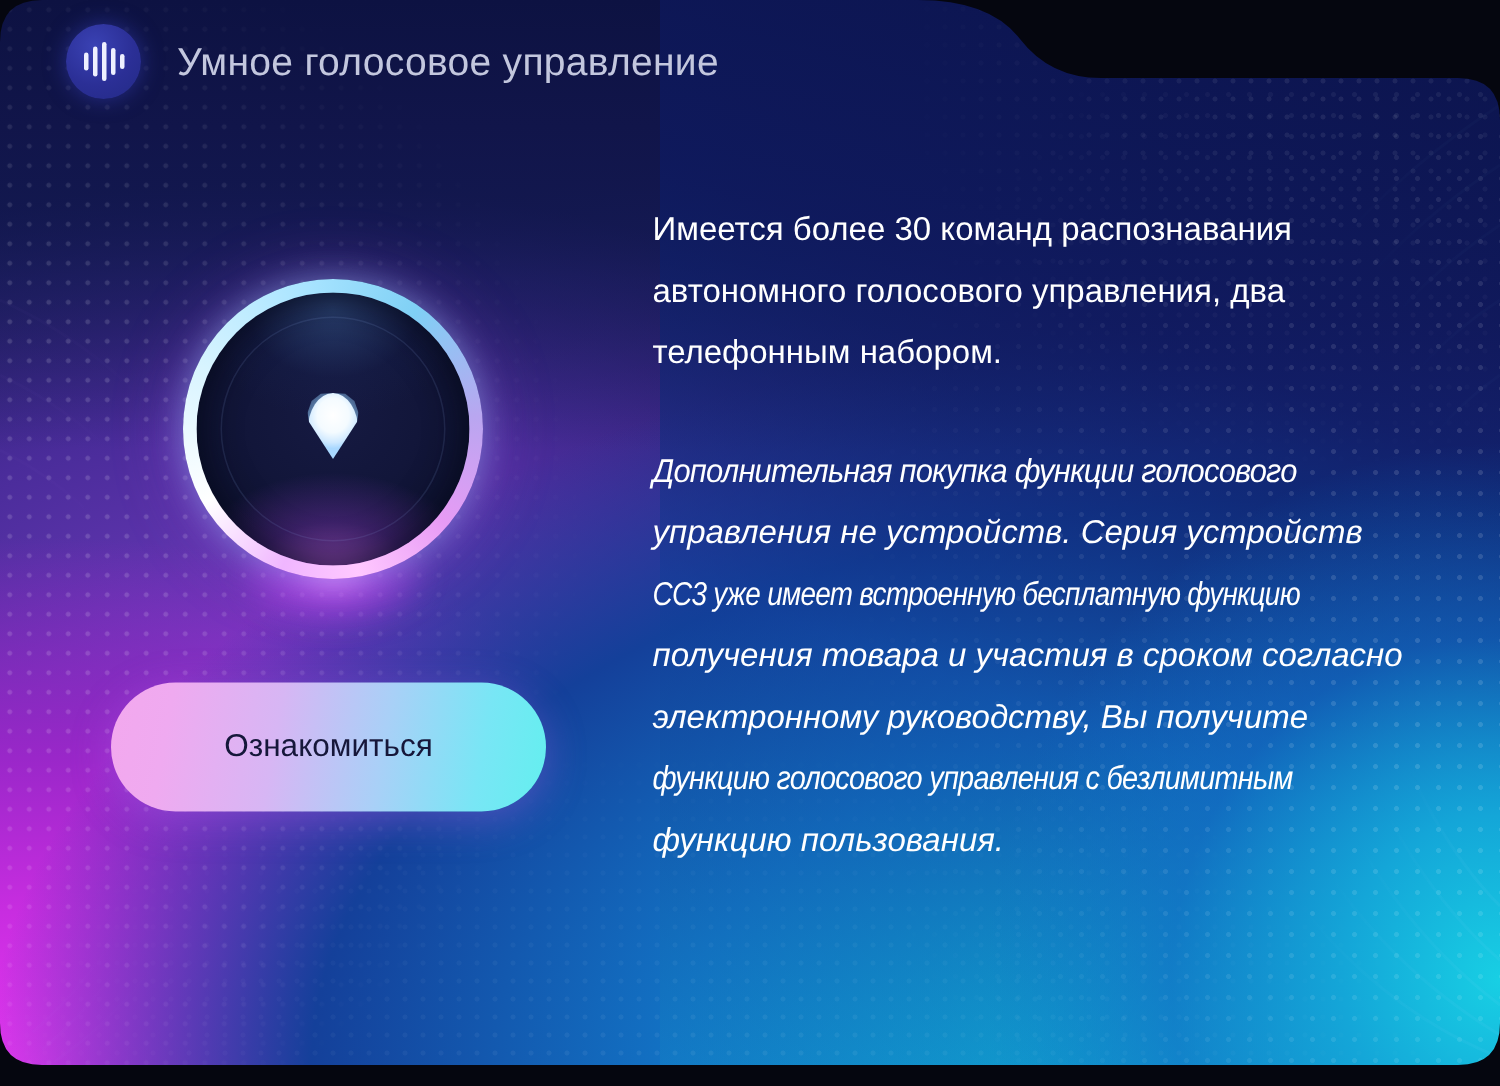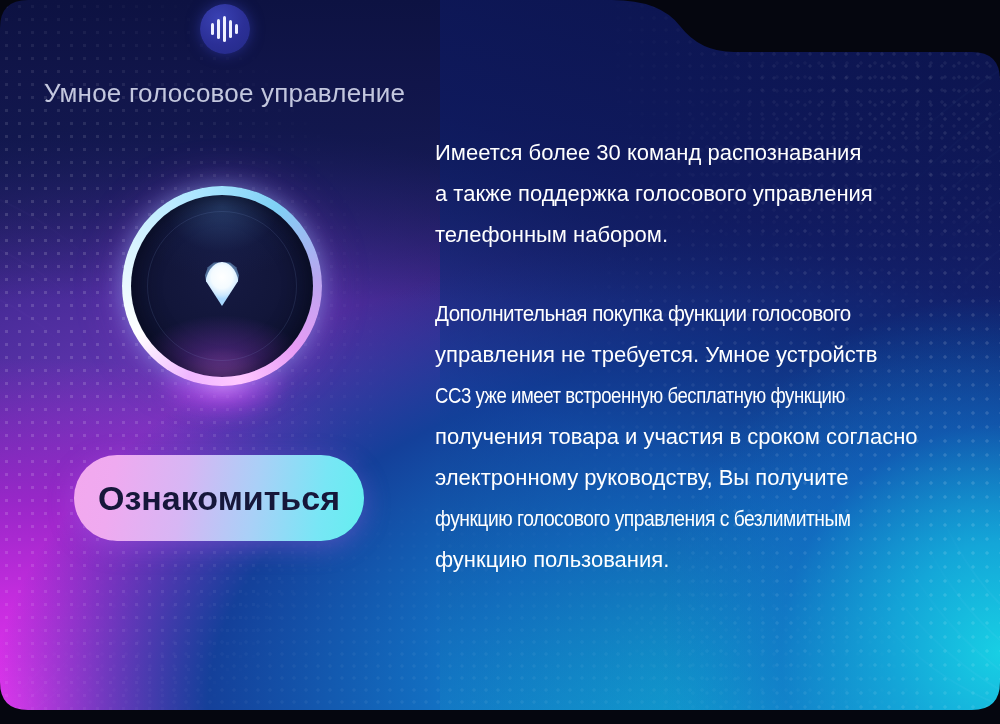--- a/index.html
+++ b/index.html
@@ -66,21 +66,21 @@
   }
   .dots-bottom {
     background-size:12px 12px;
     -webkit-mask-image: radial-gradient(ellipse 600px 260px at 470px 720px, rgba(0,0,0,0.75) 12%, rgba(0,0,0,0.3) 55%, rgba(0,0,0,0) 85%);
     mask-image: radial-gradient(ellipse 600px 260px at 470px 720px, rgba(0,0,0,0.75) 12%, rgba(0,0,0,0.3) 55%, rgba(0,0,0,0) 85%);
     opacity:.25;
   }
   .waves { position:absolute; inset:0; opacity:.5; }
 
   
-  .header { position:absolute; left:44px; top:4px; display:flex; align-items:center; gap:24px; z-index:6;flex-direction:column; }
+  .header { position:absolute; left:44px; top:16px; display:flex; align-items:center; gap:24px; z-index:6; }
   .badge {
     width:50px; height:50px; border-radius:50%;
     background:radial-gradient(circle at 38% 30%, #3a42b4 0%, #2b2f96 55%, #232a86 100%);
     display:flex; align-items:center; justify-content:center; gap:3px;
     box-shadow:0 0 14px rgba(60,70,200,0.5);
   }
   .badge span { display:block; width:3px; border-radius:2px; background:#eef0ff; }
   .badge span:nth-child(1){height:12px;}
   .badge span:nth-child(2){height:20px;}
   .badge span:nth-child(3){height:26px;}
@@ -119,34 +119,34 @@
     border-radius:50% 50% 50% 50% / 58% 58% 42% 42%;
     clip-path: polygon(50% 100%, 3% 44%, 0% 30%, 8% 12%, 26% 1%, 50% 0%, 74% 1%, 92% 12%, 100% 30%, 97% 44%);
     filter:drop-shadow(0 0 9px rgba(160,220,255,0.95)) drop-shadow(0 0 18px rgba(120,180,255,0.55));
   }
 
   
   .cta {
     position:absolute; left:74px; top:455px; width:290px; height:86px;
     border-radius:43px; border:none; cursor:pointer;
     background:linear-gradient(100deg, #f3a8ee 0%, #efaaf0 14%, #d7b6f4 38%, #a9d0f7 62%, #78e6f5 84%, #63efef 100%);
-    color:#16173a; font-size:34px; font-weight:bold;
+    color:#16173a; font-size:21px; font-weight:normal;
     font-family:"Liberation Sans", sans-serif;
     display:flex; align-items:center; justify-content:center;
     box-shadow:0 6px 26px rgba(180,100,240,0.35);
     z-index:6;
   }
 
   
   .copy {
     position:absolute; left:435px; top:112px; width:530px;
     z-index:6; color:#ffffff; font-size:22px; line-height:41px;margin-top:20px;
   }
   .copy p { margin:0; }
-  .copy p + p { margin-top:38px; }
+  .copy p + p { margin-top:38px;font-style:italic; }
   .copy .ln { display:block; white-space:nowrap; }
   .copy .sq { letter-spacing:-0.55px; transform:scaleX(0.935); transform-origin:left center; }
 </style>
 </head>
 <body>
 
 <div id="stage">
 
   <div class="card-clip">
     <div class="bg-base"></div>
@@ -204,26 +204,26 @@
       <div class="orb-inner-ring"></div>
     </div>
     <div class="pin"></div>
   </div>
 
   <button class="cta">Ознакомиться</button>
 
   <div class="copy">
     <p>
       <span class="ln">Имеется более 30 команд распознавания</span>
-      <span class="ln">а также поддержка голосового управления</span>
+      <span class="ln">автономного голосового управления, два</span>
       <span class="ln">телефонным набором.</span>
     </p>
     <p>
       <span class="ln sq">Дополнительная покупка функции голосового</span>
-      <span class="ln">управления не требуется. Умное устройств</span>
+      <span class="ln">управления не устройств. Серия устройств</span>
       <span class="ln sq" style="transform:scaleX(0.845)">CC3 уже имеет встроенную бесплатную функцию</span>
       <span class="ln">получения товара и участия в сроком согласно</span>
       <span class="ln">электронному руководству, Вы получите</span>
       <span class="ln sq" style="transform:scaleX(0.875)">функцию голосового управления с безлимитным</span>
       <span class="ln">функцию пользования.</span>
     </p>
   </div>
 
 </div>
 

